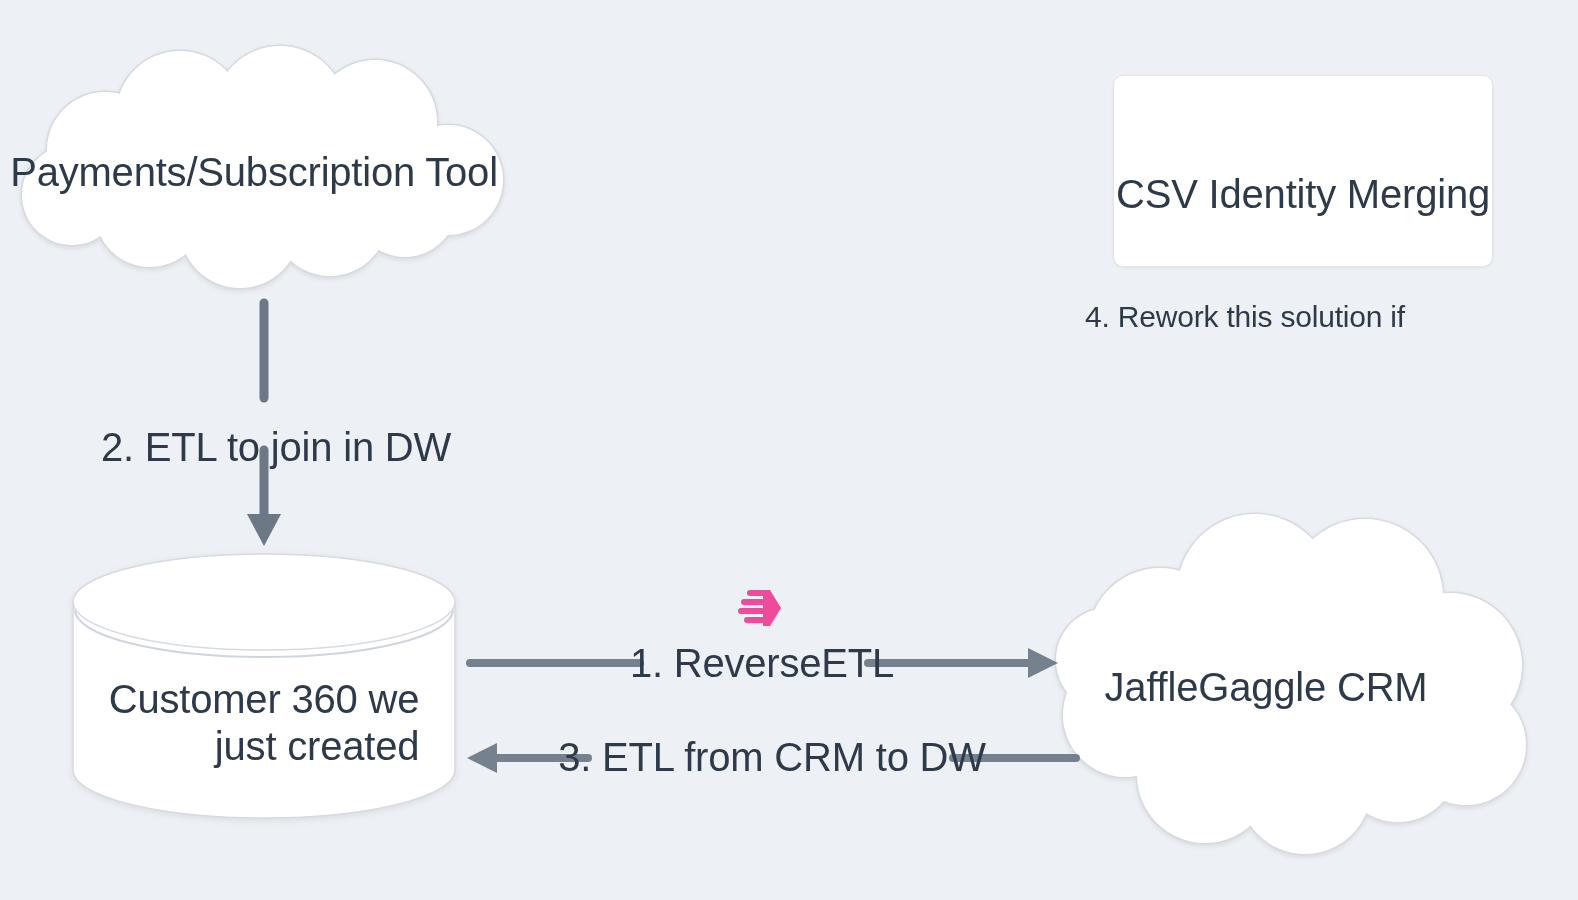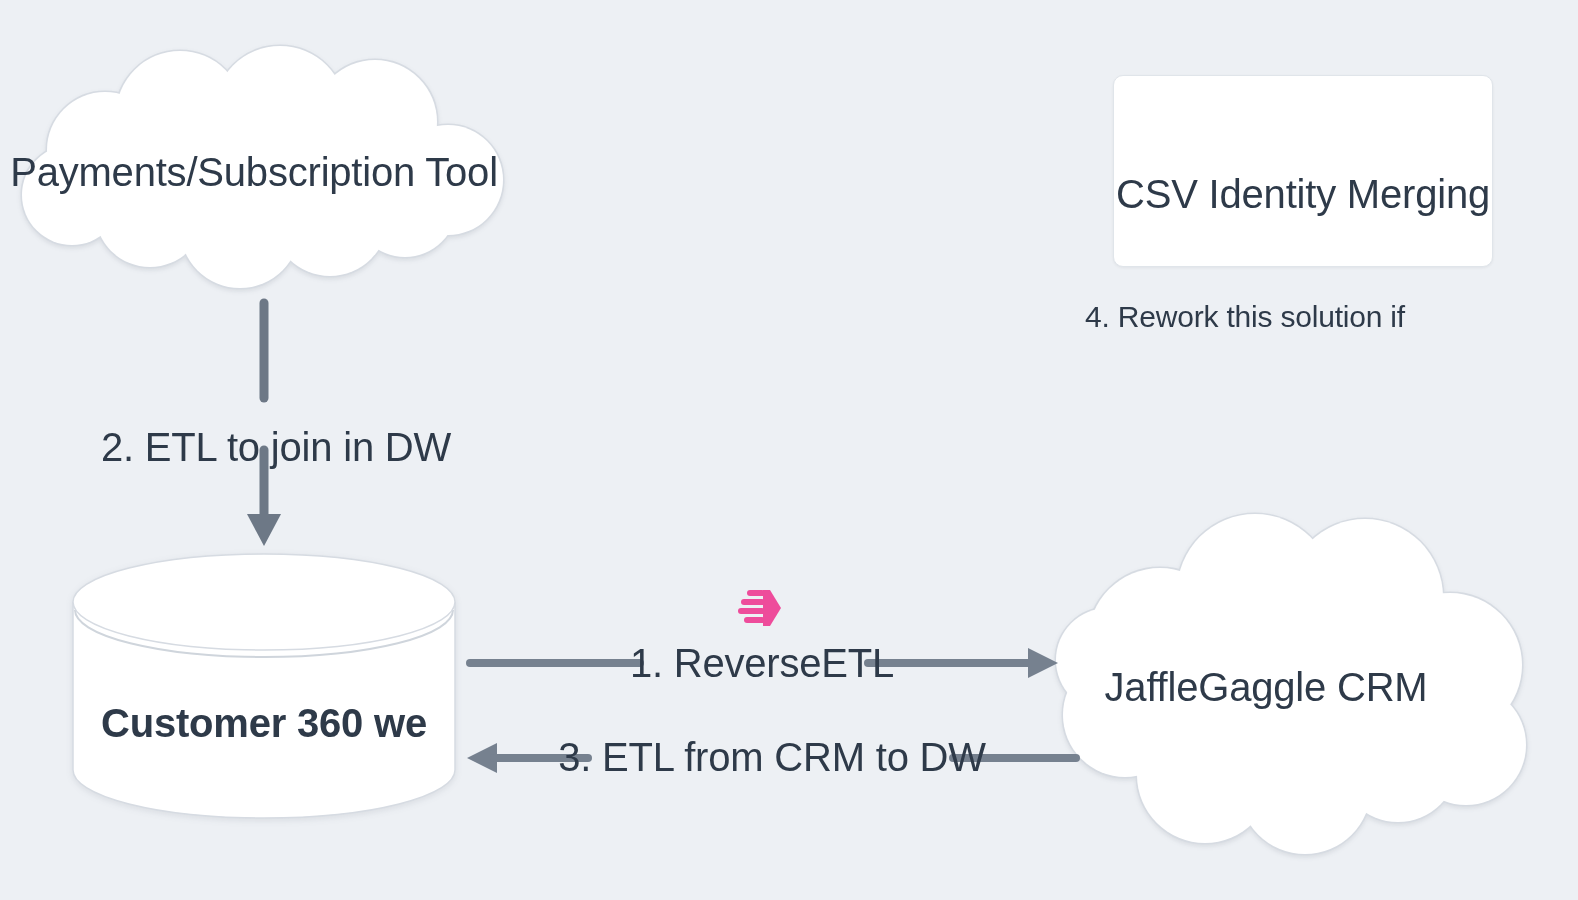--- a/index.html
+++ b/index.html
@@ -32,21 +32,21 @@
   .arrow-head.v{fill:#6d7886;}
   .lbl{
     position:absolute;
     transform:translate(-50%,-50%);
     white-space:nowrap;
     font-size:40px;
     font-weight:500;
     letter-spacing:-0.2px;
     color:var(--text);
   }
-  .lbl.multiline{text-align:right;line-height:47px;font-weight:bold;}
+  .lbl.multiline{text-align:right;line-height:47px;}
   .note{
     position:absolute;
     font-size:30px;
     font-weight:500;
     letter-spacing:-0.2px;
     line-height:47px;
     color:var(--text);
     white-space:nowrap;
   }
   .csv-box{
@@ -146,19 +146,20 @@
 <div class="lbl" style="left:1303px;top:172px;margin-top:22px;">CSV Identity Merging</div>
 
 <div class="note" style="left:1085px;top:293px;">
   <div>4. Rework this solution if</div>
 </div>
 
 <div class="lbl" style="left:276px;top:423px;margin-top:24px;">2. ETL to join in DW</div>
 
 <div class="lbl multiline" style="left:264px;top:723px;">
   <div>Customer 360 we</div>
+  <div>just created</div>
 </div>
 
 <div class="lbl" style="left:754px;top:663px;margin-left:8px;">1. ReverseETL</div>
 
 <div class="lbl" style="left:772px;top:757px;">3. ETL from CRM to DW</div>
 
 <div class="lbl" style="left:1266px;top:687px;">JaffleGaggle CRM</div>
 
 </body></html>

